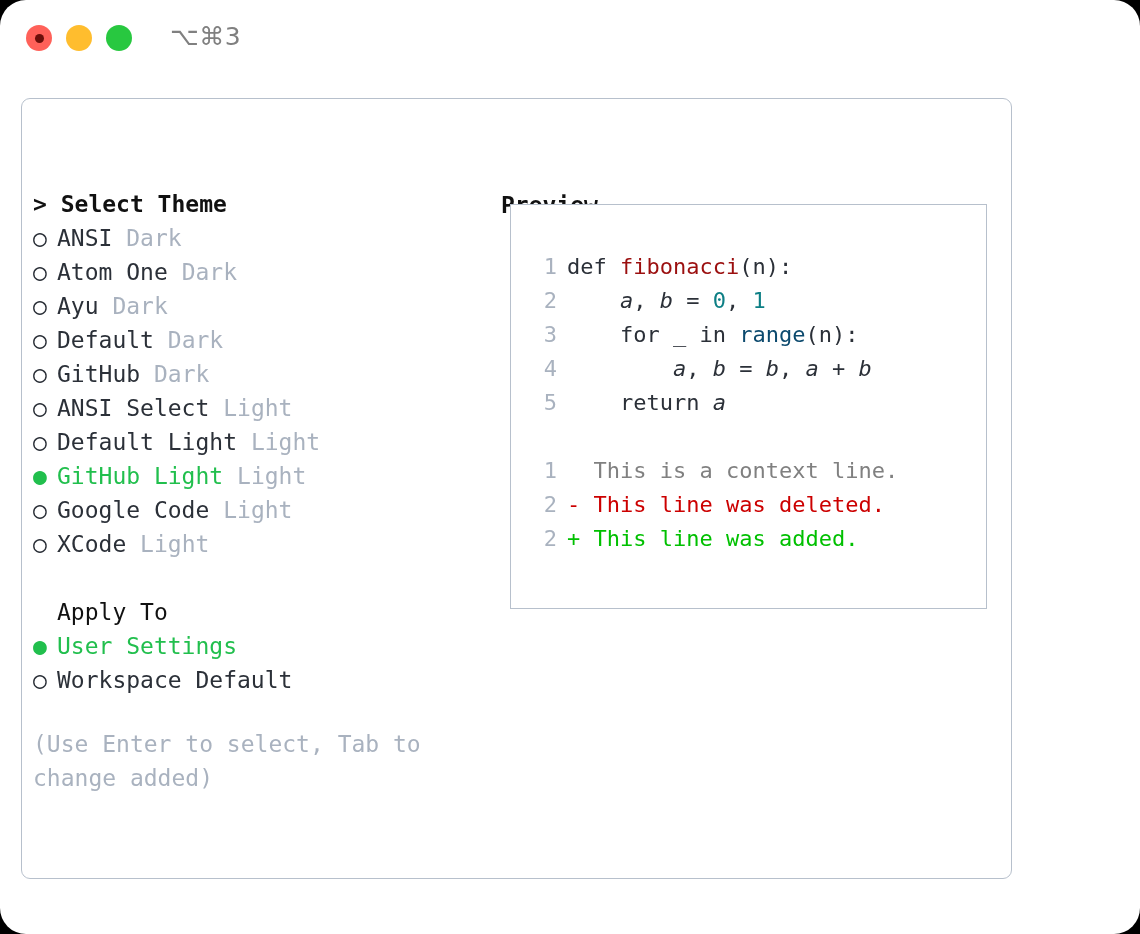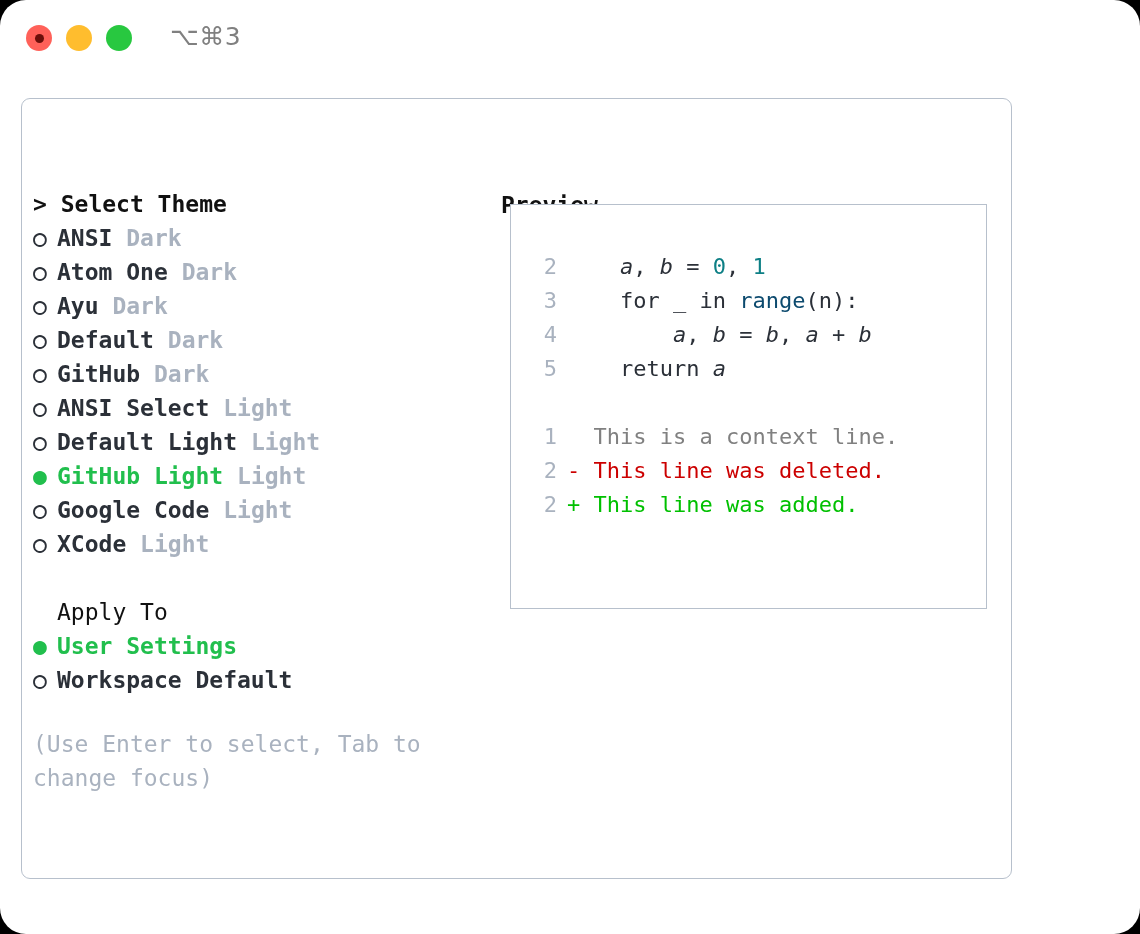--- a/index.html
+++ b/index.html
@@ -114,21 +114,20 @@
 
   .theme-list { margin-top: 0px; }
 
   .theme-row {
     height: 34px;
     line-height: 34px;
     font-size: 23px;
     white-space: pre;
     color: #2b3038;
     display: block;
-    font-weight: bold;
   }
   .bullet {
     display: inline-block;
     width: 24px;
     color: #2b3038;
   }
   .theme-row.selected .bullet { color: #21bf4d; }
   .theme-row.selected .tname  { color: #21bf4d; }
   .tname { color: #2b3038; }
   .tvariant { color: #a9b2bf; }
@@ -225,30 +224,31 @@
         </div>
 
       <div class="spacer-block"></div>
 
       <div class="applyto-title">Apply To</div>
       <div class="apply-list" id="apply-list">
           <div class="theme-row selected"><span class="bullet">●</span><span class="tname">User Settings</span></div>
           <div class="theme-row"><span class="bullet">○</span><span class="tname">Workspace Default</span></div>
         </div>
 
-      <div class="hint">(Use Enter to select, Tab to change focus)</div>
+      <div class="hint">(Use Enter to select, Tab to change added)</div>
     </div>
 
     <div class="col-right">
       <div class="section-title">Preview</div>
     </div>
 
     <div class="preview-box">
       <div class="code-area">
         <div id="code-lines">
+            <div class="code-line"><span class="ln">1</span><span class="kw">def </span><span class="fnname">fibonacci</span><span class="kw">(n):</span></div>
             <div class="code-line"><span class="ln">2</span><span class="kw">    </span><span class="var">a</span><span class="kw">, </span><span class="var">b</span><span class="kw"> = </span><span class="numlit">0</span><span class="kw">, </span><span class="numlit">1</span></div>
             <div class="code-line"><span class="ln">3</span><span class="kw">    for _ in </span><span class="builtin">range</span><span class="kw">(n):</span></div>
             <div class="code-line"><span class="ln">4</span><span class="kw">        </span><span class="var">a</span><span class="kw">, </span><span class="var">b</span><span class="kw"> = </span><span class="var">b</span><span class="kw">, </span><span class="var">a</span><span class="kw"> + </span><span class="var">b</span></div>
             <div class="code-line"><span class="ln">5</span><span class="kw">    return </span><span class="var">a</span></div>
           </div>
         <div class="blank-line"></div>
         <div id="diff-lines">
             <div class="code-line"><span class="ln">1</span><span class="diff-ctx"> </span><span class="diff-ctx"> This is a context line.</span></div>
             <div class="code-line"><span class="ln">2</span><span class="diff-del">-</span><span class="diff-del"> This line was deleted.</span></div>
             <div class="code-line"><span class="ln">2</span><span class="diff-add">+</span><span class="diff-add"> This line was added.</span></div>

